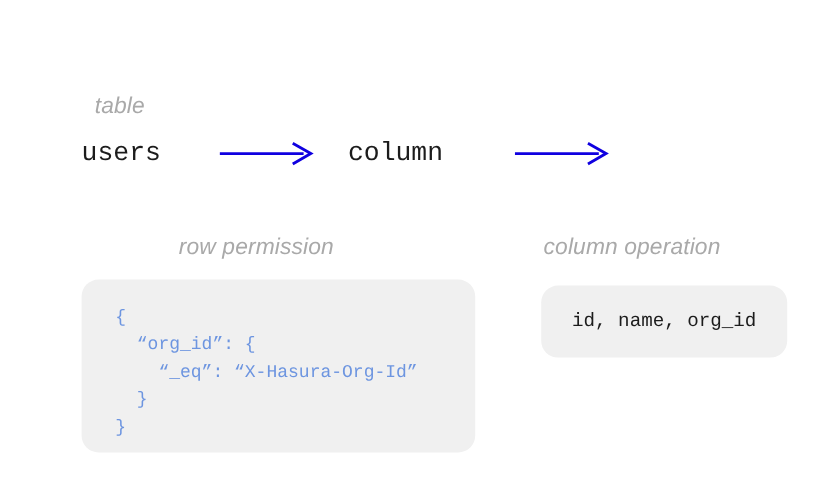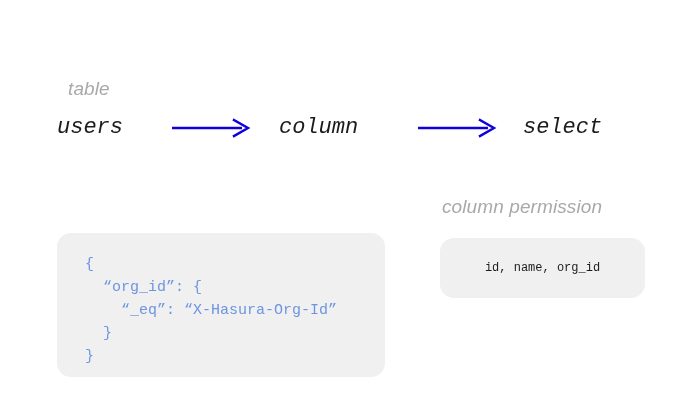--- a/index.html
+++ b/index.html
@@ -12,20 +12,21 @@
     background: #ffffff;
     font-family: "Liberation Sans", sans-serif;
     overflow: hidden;
     position: relative;
   }
 
   .canvas {
     position: relative;
     width: 680px;
     height: 420px;
+    margin-left: 11px;
   }
 
   
   .caption {
     position: absolute;
     font-family: "Liberation Sans", sans-serif;
     font-style: italic;
     font-size: 19px;
     color: #a9a9a9;
     white-space: nowrap;
@@ -33,21 +34,20 @@
   }
 
   
   .mono-value {
     position: absolute;
     font-family: "Liberation Mono", "DejaVu Sans Mono", monospace;
     font-size: 22px;
     color: #1c1c1c;
     white-space: nowrap;
     letter-spacing: 0px;
-    font-style: italic;
   }
 
   
   .flow-row {
     position: absolute;
     left: 0;
     top: 0;
     width: 700px;
     height: 160px;
   }
@@ -94,21 +94,21 @@
   .column-list {
     position: absolute;
     left: 0;
     top: 0;
     width: 205px;
     height: 60px;
     display: flex;
     align-items: center;
     justify-content: center;
     font-family: "Liberation Mono", "DejaVu Sans Mono", monospace;
-    font-size: 12px;
+    font-size: 16px;
     color: #1c1c1c;
     white-space: nowrap;
   }
 
   
   #caption-table      { left: 68px;  top: 78px; }
   #caption-user-role  { left: 287px; top: 78px; }
   #caption-db-op      { left: 502px; top: 78px; }
   #caption-row-perm   { left: 138px; top: 196px; }
   #caption-col-perm   { left: 442px; top: 196px; }
@@ -139,31 +139,31 @@
 
     <div class="mono-value" id="value-user-role">column</div>
 
     <div class="arrow" id="arrow-2">
       <svg width="80" height="22" viewBox="0 0 80 22" xmlns="http://www.w3.org/2000/svg">
         <line x1="0" y1="11" x2="70" y2="11" stroke="#1000e0" stroke-width="2.4"></line>
         <polyline points="62,3 76,11 62,19" fill="none" stroke="#1000e0" stroke-width="2.4" stroke-linecap="square" stroke-linejoin="miter"></polyline>
       </svg>
     </div>
 
-    <div class="mono-value" id="value-db-op">select</div>
   </div>
 
+  <div class="caption" id="caption-row-perm">row permission</div>
 
   <div class="panel" id="row-permission-panel">
     <pre class="code-block">{
   “org_id”: {
     “_eq”: “X-Hasura-Org-Id”
   }
 }</pre>
   </div>
 
-  <div class="caption" id="caption-col-perm">column permission</div>
+  <div class="caption" id="caption-col-perm">column operation</div>
 
   <div class="panel" id="column-permission-panel">
     <div class="column-list">id, name, org_id</div>
   </div>
 
 </div>
 
 </body></html>

